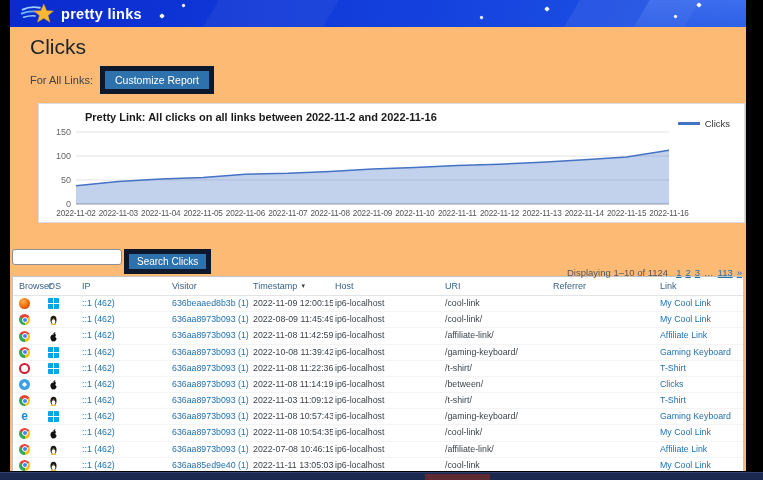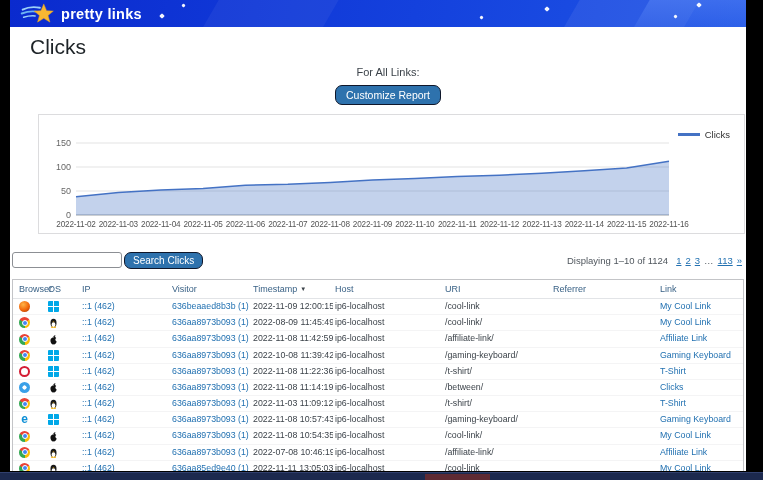--- a/index.html
+++ b/index.html
@@ -1,51 +1,51 @@
 <!DOCTYPE html>
 <html><head>
 <meta charset="utf-8">
 <style>
   html,body{margin:0;padding:0;background:#000;}
   .stage{position:relative;width:763px;height:480px;background:#000;overflow:hidden;
          font-family:"Liberation Sans",sans-serif;}
-  .frame{position:absolute;left:10px;top:0;width:736px;height:471px;background:#ffffff;overflow:hidden;}
+  .frame{position:absolute;left:10px;top:0;width:736px;height:471px;background:#fdba74;overflow:hidden;}
 
   
   .topbar{position:relative;height:27px;background:linear-gradient(100deg,#0a2ace 0%,#1441dd 55%,#1f55e6 100%);overflow:hidden;}
   .band{position:absolute;top:-10px;height:50px;transform:skewX(-30deg);}
   .band-a{right:55px;width:120px;background:rgba(255,255,255,.07);}
   .band-b{right:-25px;width:130px;background:linear-gradient(rgba(96,140,248,.55),rgba(60,105,230,.25));}
   .band-c{left:200px;width:120px;background:rgba(255,255,255,.05);}
   .logo{position:absolute;left:10px;top:2px;display:flex;align-items:center;gap:5px;}
   .logo-text{color:#fff;font-size:14.5px;font-weight:600;letter-spacing:.3px;}
   .sparkle{position:absolute;width:4px;height:4px;background:#fff;transform:rotate(45deg);border-radius:1px;opacity:.95;}
 
   
   .page-title{margin:8px 0 0 20px;font-size:21px;font-weight:400;color:#1d2327;}
-  .filter-row{margin:7px 0 0 20px;display:flex;align-items:center;gap:7px;font-size:11px;color:#3c434a;flex-direction:column;}
-  .btn{background:#2e72ad;color:#fff;border:1px solid #0f172a;border-radius:7px;font-size:10.5px;
+  .filter-row{margin:7px 0 0 20px;display:flex;align-items:center;gap:7px;font-size:11px;color:#3c434a;}
+  .btn{background:#2e72ad;color:#fff;border:5px solid #0f172a;border-radius:0;font-size:10.5px;
        padding:3px 10px;cursor:pointer;font-family:"Liberation Sans",sans-serif;}
 
   
   .chart-panel{position:relative;margin:9px 0 0 28px;width:707px;height:120px;background:#fff;
                border:1px solid #dcdcde;box-sizing:border-box;}
   .chart-title{margin:7px 0 0 46px;font-size:11px;font-weight:bold;color:#1a1a1a;}
   .legend{position:absolute;top:14px;right:14px;display:flex;align-items:center;gap:5px;}
   .legend-line{width:22px;height:3px;background:#4472c4;}
   .legend-label{font-size:9.5px;color:#333;}
   #chart-svg{position:absolute;left:0;top:22px;width:705px;height:96px;}
 
   
-  .toolbar{position:relative;margin:18px 2px 0 2px;height:20px;}
+  .toolbar{position:relative;margin:26px 2px 0 2px;height:20px;}
   .search-input{position:absolute;left:0;top:0;width:100px;height:14px;border:1px solid #8c8f94;
                 border-radius:3px;font-size:10px;padding:0 4px;background:#fff;}
   .search-btn{position:absolute;left:112px;top:0;padding:2px 8px;font-size:10px;}
   .pagination{font-size:9.5px;color:#50575e;white-space:nowrap;}
-  .toolbar .pagination{position:absolute;right:2px;top:3px;}
+  .toolbar .pagination{position:absolute;right:2px;top:18px;}
   .pagination a{color:#2271b1;text-decoration:underline;margin-left:4px;}
   .pag-ell{margin-left:4px;color:#50575e;}
   .pag-summary{margin-right:4px;}
 
   
   .table-wrap{margin:7px 2px 0 2px;background:#fff;border:1px solid #c3c4c7;}
   table{width:100%;border-collapse:collapse;table-layout:fixed;}
   thead th{text-align:left;font-weight:400;color:#3a6286;font-size:9px;padding:4px 2px;
            border-bottom:1px solid #e2e4e7;white-space:nowrap;cursor:pointer;}
   tfoot th{text-align:left;font-weight:400;color:#50575e;font-size:9px;padding:4px 2px;
@@ -101,20 +101,21 @@
     </header>
 
     <h1 class="page-title">Clicks</h1>
 
     <div class="filter-row">
       <span>For All Links:</span>
       <button class="btn">Customize Report</button>
     </div>
 
     <section class="chart-panel">
+      <div class="chart-title">Pretty Link: All clicks on all links between 2022-11-2 and 2022-11-16</div>
       <div class="legend">
         <span class="legend-line"></span>
         <span class="legend-label" id="legend-label">Clicks</span>
       </div>
       <svg id="chart-svg" viewBox="0 0 705 96">
           <line x1="37" y1="78" x2="630" y2="78" stroke="#9aa0a6" stroke-width="1"></line>
           <text x="32" y="81" text-anchor="end" font-size="9" fill="#666" font-family="Liberation Sans, sans-serif">0</text>
           <line x1="37" y1="54" x2="630" y2="54" stroke="#e3e3e3" stroke-width="1"></line>
           <text x="32" y="57" text-anchor="end" font-size="9" fill="#666" font-family="Liberation Sans, sans-serif">50</text>
           <line x1="37" y1="30" x2="630" y2="30" stroke="#e3e3e3" stroke-width="1"></line>

